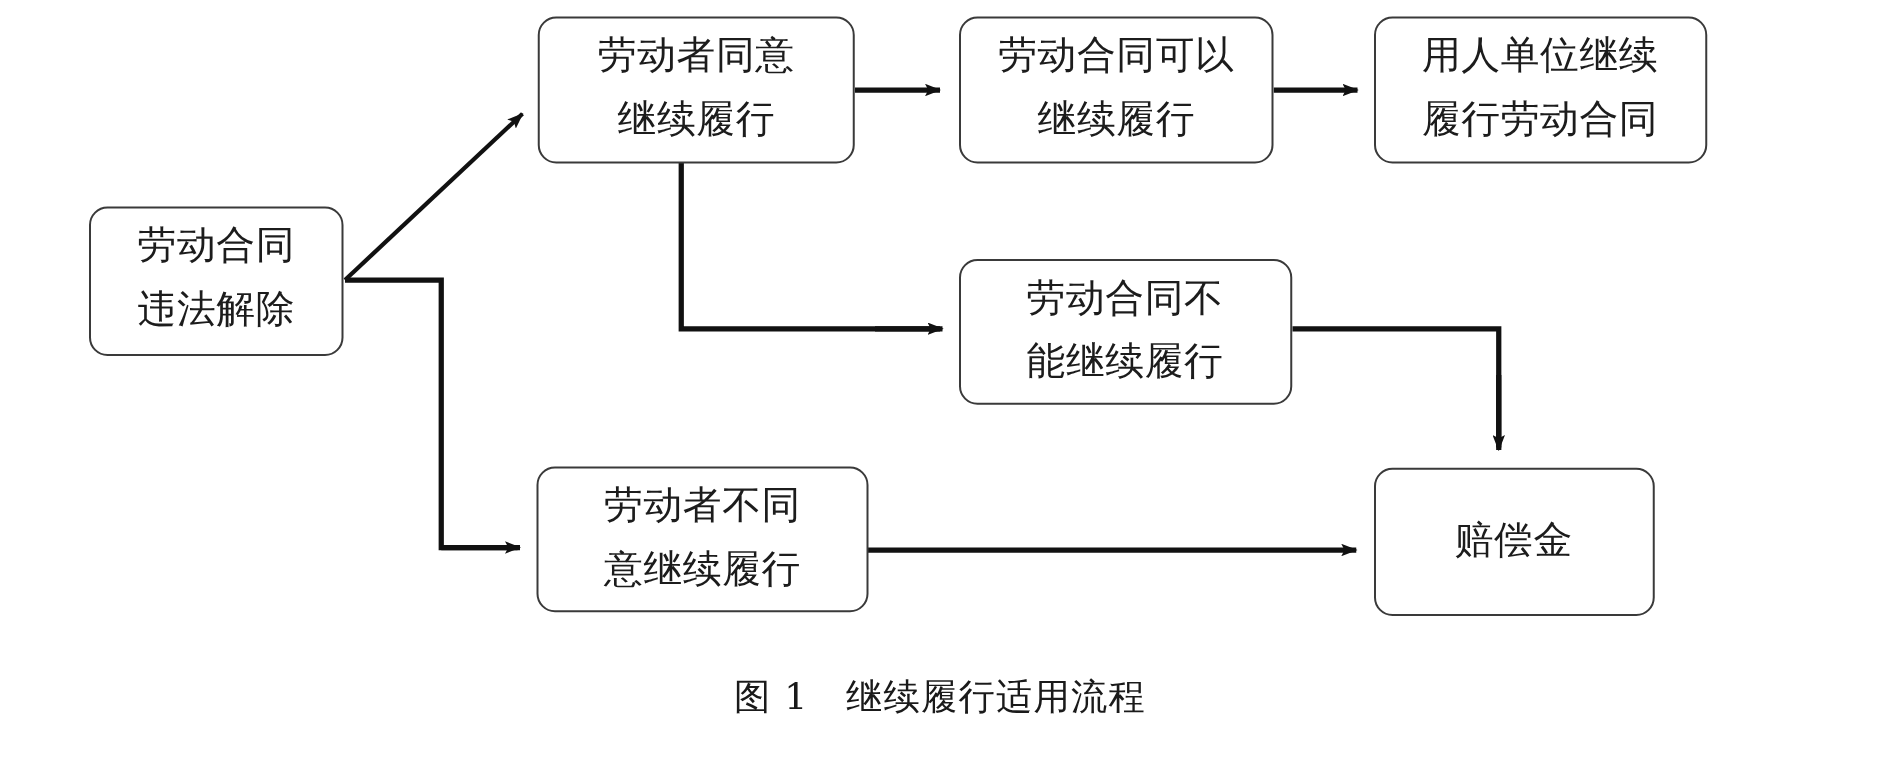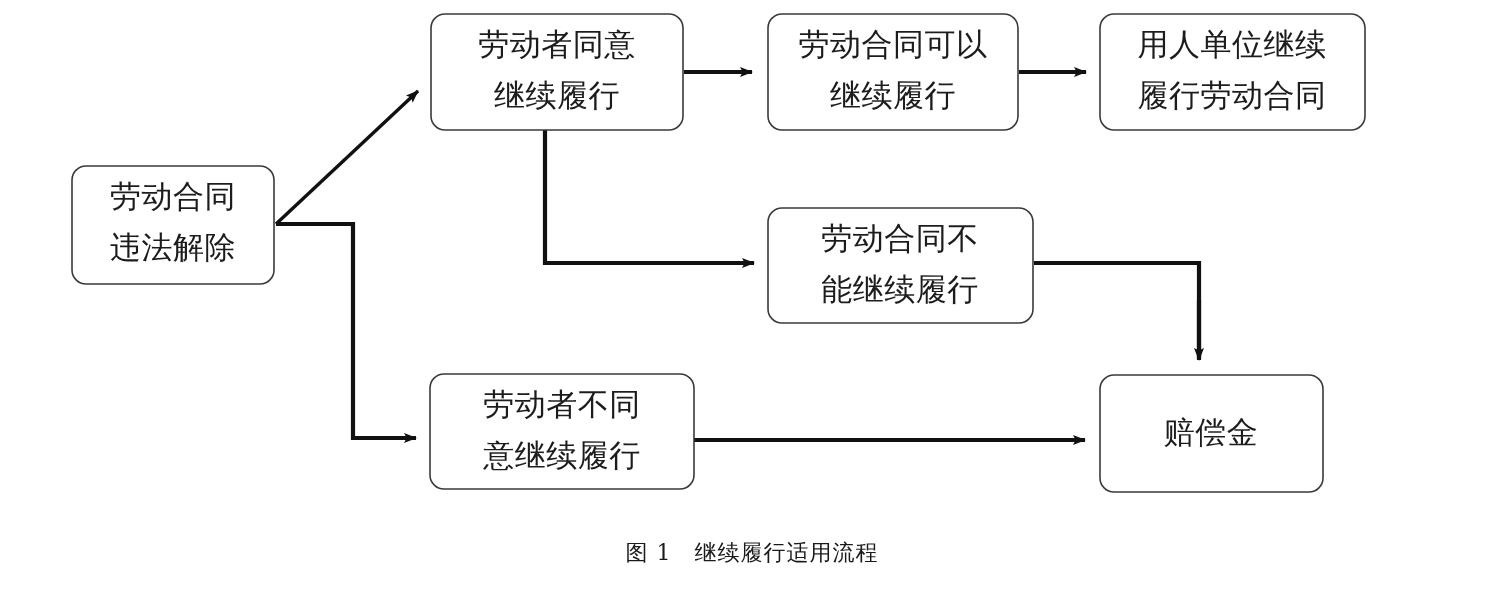--- a/index.html
+++ b/index.html
@@ -49,21 +49,21 @@
     stroke-width: 3.4;
     fill: none;
   }
   .caption {
     position: absolute;
     left: 0;
     right: 0;
     top: 538px;
     text-align: center;
     font-family: "DejaVu Serif", "Liberation Serif", serif;
-    font-size: 22px;
+    font-size: 29px;
     color: #1a1a1a;
     letter-spacing: 1px;
     white-space: pre;
   }
 </style>
 </head>
 <body>
 
 <div id="canvas">
 

